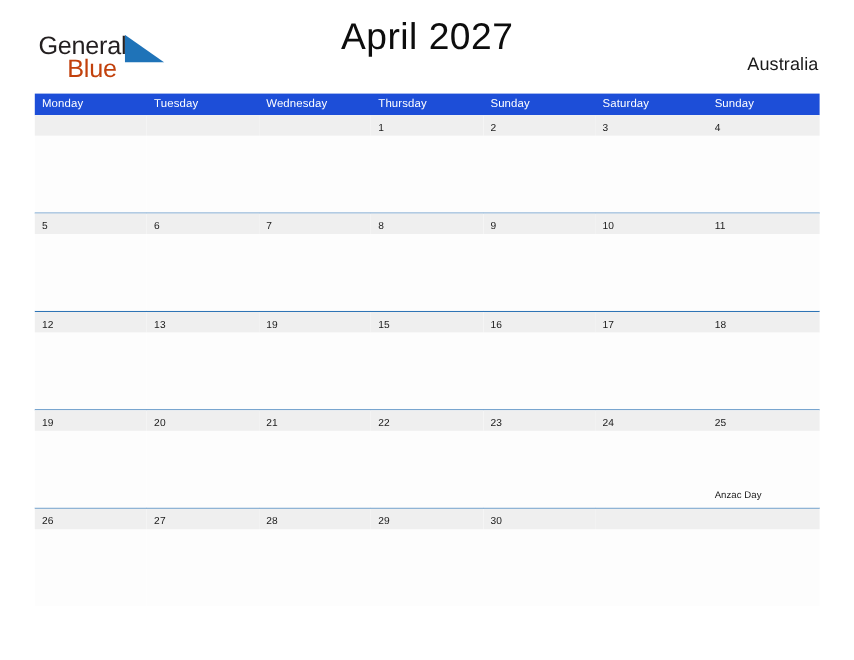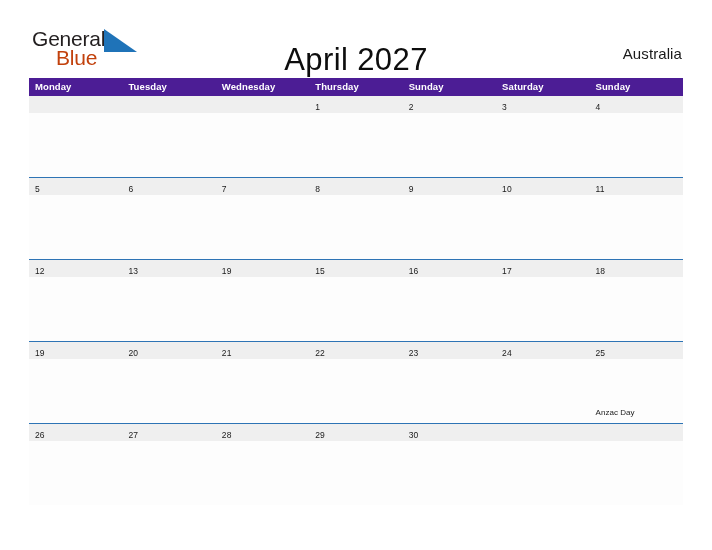--- a/index.html
+++ b/index.html
@@ -57,21 +57,21 @@
     position: absolute;
     left: 72px;
     top: 2px;
     width: 33px;
     height: 23px;
   }
   .month-title {
     position: absolute;
     left: 0;
     right: 0;
-    top: 42px;
+    top: 13px;
     text-align: center;
     font-size: 31px;
     color: #0d0d0d;
     font-weight: 400;
     letter-spacing: 0.4px;
   }
   .country {
     position: absolute;
     right: 30px;
     top: 45px;
@@ -83,23 +83,22 @@
   
   .calendar {
     position: absolute;
     left: 29px;
     top: 78px;
     width: 654px;
   }
   .weekdays {
     display: flex;
     width: 100%;
-    background: #4c1d95;
+    background: #1d4ed8;
     height: 18px;
-    font-weight: bold;
   }
   .weekday {
     flex: 1 1 0;
     font-size: 9.5px;
     color: #ffffff;
     line-height: 18px;
     padding-left: 6px;
     box-sizing: border-box;
     white-space: nowrap;
     letter-spacing: 0.1px;

